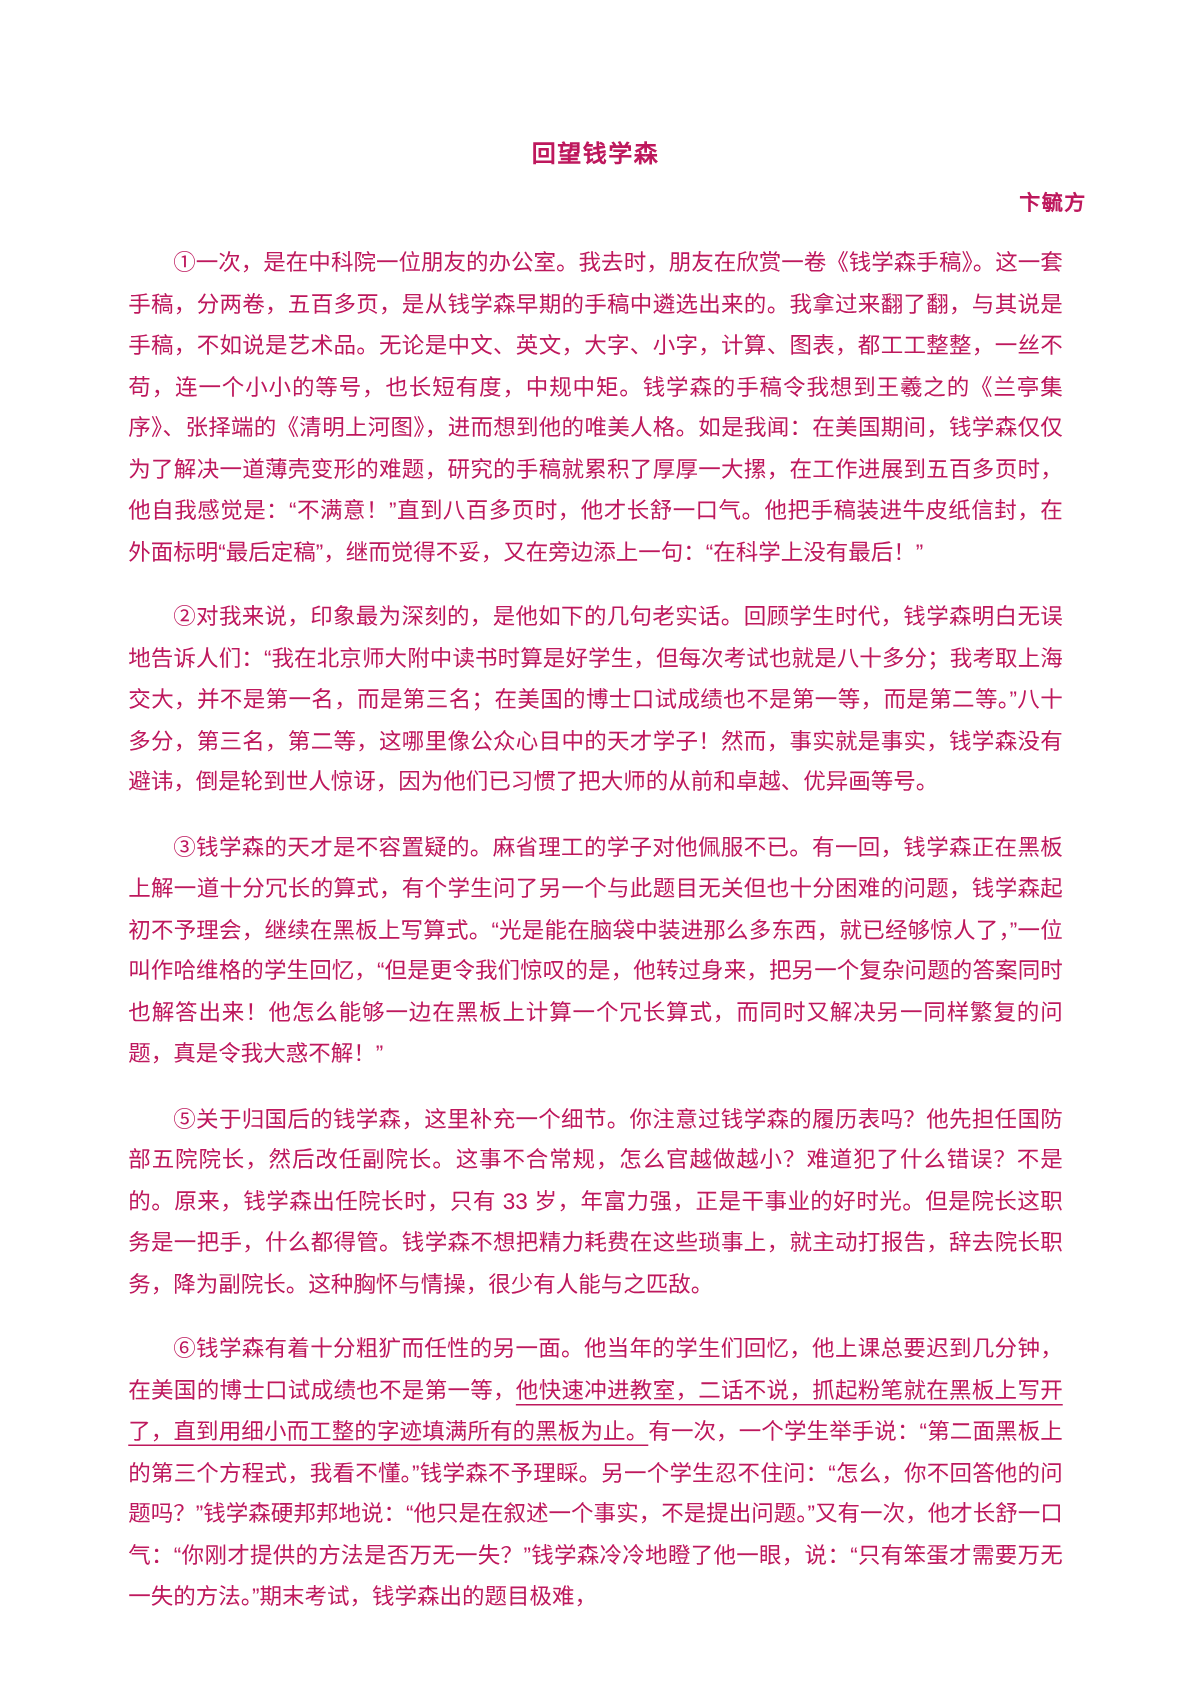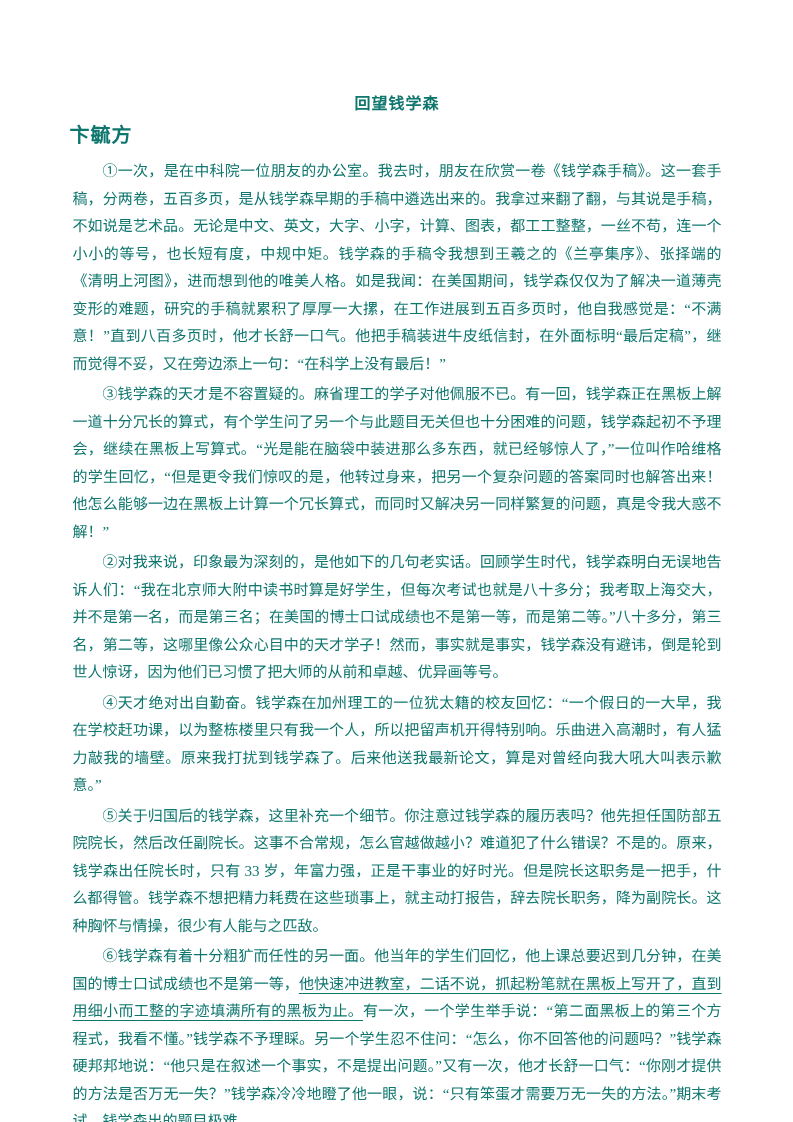--- a/index.html
+++ b/index.html
@@ -8,63 +8,62 @@
     background: #ffffff;
   }
   .page {
     position: relative;
     width: 784px;
     height: 1122px;
     margin: 0 auto;
     background: #ffffff;
     box-sizing: border-box;
     padding: 93px 64px 0 65px;
-    font-family: Liberation Serif, serif;
-    color: #0f766e;
+    font-family: Liberation Sans, sans-serif;
+    color: #be185d;
     overflow: hidden;
   }
   .doc-title {
     margin: 0 0 11px 0;
     text-align: center;
     font-size: 16px;
     line-height: 21px;
     font-weight: bold;
     letter-spacing: 1px;
   }
   .doc-author {
     margin: 0 0 12px 0;
-    text-align: left;
-    font-size: 20px;
+    text-align: right;
+    font-size: 14px;
     line-height: 21px;
     font-weight: bold;
     letter-spacing: 1px;
   }
   .doc-body {
     font-size: 15px;
     line-height: 27.5px;
     text-align: justify;
     text-justify: inter-ideograph;
   }
   .para {
-    margin: 3px;
+    margin: 16px;
     text-indent: 2em;
   }
   .underlined {
     text-decoration: underline;
     text-underline-offset: 4px;
     text-decoration-thickness: 1px;
   }
 </style>
 </head>
 <body>
 
 <div class="page">
   <h1 class="doc-title">回望钱学森</h1>
   <h2 class="doc-author">卞毓方</h2>
   <div class="doc-body">
       <p class="para"><span class="">①一次，是在中科院一位朋友的办公室。我去时，朋友在欣赏一卷《钱学森手稿》。这一套手稿，分两卷，五百多页，是从钱学森早期的手稿中遴选出来的。我拿过来翻了翻，与其说是手稿，不如说是艺术品。无论是中文、英文，大字、小字，计算、图表，都工工整整，一丝不苟，连一个小小的等号，也长短有度，中规中矩。钱学森的手稿令我想到王羲之的《兰亭集序》、张择端的《清明上河图》，进而想到他的唯美人格。如是我闻：在美国期间，钱学森仅仅为了解决一道薄壳变形的难题，研究的手稿就累积了厚厚一大摞，在工作进展到五百多页时，他自我感觉是：“不满意！”直到八百多页时，他才长舒一口气。他把手稿装进牛皮纸信封，在外面标明“最后定稿”，继而觉得不妥，又在旁边添上一句：“在科学上没有最后！”</span></p>
+      <p class="para"><span class="">②对我来说，印象最为深刻的，是他如下的几句老实话。回顾学生时代，钱学森明白无误地告诉人们：“我在北京师大附中读书时算是好学生，但每次考试也就是八十多分；我考取上海交大，并不是第一名，而是第三名；在美国的博士口试成绩也不是第一等，而是第二等。”八十多分，第三名，第二等，这哪里像公众心目中的天才学子！然而，事实就是事实，钱学森没有避讳，倒是轮到世人惊讶，因为他们已习惯了把大师的从前和卓越、优异画等号。</span></p>
       <p class="para"><span class="">③钱学森的天才是不容置疑的。麻省理工的学子对他佩服不已。有一回，钱学森正在黑板上解一道十分冗长的算式，有个学生问了另一个与此题目无关但也十分困难的问题，钱学森起初不予理会，继续在黑板上写算式。“光是能在脑袋中装进那么多东西，就已经够惊人了，”一位叫作哈维格的学生回忆，“但是更令我们惊叹的是，他转过身来，把另一个复杂问题的答案同时也解答出来！他怎么能够一边在黑板上计算一个冗长算式，而同时又解决另一同样繁复的问题，真是令我大惑不解！”</span></p>
-      <p class="para"><span class="">②对我来说，印象最为深刻的，是他如下的几句老实话。回顾学生时代，钱学森明白无误地告诉人们：“我在北京师大附中读书时算是好学生，但每次考试也就是八十多分；我考取上海交大，并不是第一名，而是第三名；在美国的博士口试成绩也不是第一等，而是第二等。”八十多分，第三名，第二等，这哪里像公众心目中的天才学子！然而，事实就是事实，钱学森没有避讳，倒是轮到世人惊讶，因为他们已习惯了把大师的从前和卓越、优异画等号。</span></p>
-      <p class="para"><span class="">④天才绝对出自勤奋。钱学森在加州理工的一位犹太籍的校友回忆：“一个假日的一大早，我在学校赶功课，以为整栋楼里只有我一个人，所以把留声机开得特别响。乐曲进入高潮时，有人猛力敲我的墙壁。原来我打扰到钱学森了。后来他送我最新论文，算是对曾经向我大吼大叫表示歉意。”</span></p>
       <p class="para"><span class="">⑤关于归国后的钱学森，这里补充一个细节。你注意过钱学森的履历表吗？他先担任国防部五院院长，然后改任副院长。这事不合常规，怎么官越做越小？难道犯了什么错误？不是的。原来，钱学森出任院长时，只有 33 岁，年富力强，正是干事业的好时光。但是院长这职务是一把手，什么都得管。钱学森不想把精力耗费在这些琐事上，就主动打报告，辞去院长职务，降为副院长。这种胸怀与情操，很少有人能与之匹敌。</span></p>
       <p class="para"><span class="">⑥钱学森有着十分粗犷而任性的另一面。他当年的学生们回忆，他上课总要迟到几分钟，在美国的博士口试成绩也不是第一等，</span><span class="underlined">他快速冲进教室，二话不说，抓起粉笔就在黑板上写开了，直到用细小而工整的字迹填满所有的黑板为止。</span><span class="">有一次，一个学生举手说：“第二面黑板上的第三个方程式，我看不懂。”钱学森不予理睬。另一个学生忍不住问：“怎么，你不回答他的问题吗？”钱学森硬邦邦地说：“他只是在叙述一个事实，不是提出问题。”又有一次，他才长舒一口气：“你刚才提供的方法是否万无一失？”钱学森冷冷地瞪了他一眼，说：“只有笨蛋才需要万无一失的方法。”期末考试，钱学森出的题目极难，</span></p>
     </div>
 </div>
 
 </body></html>

